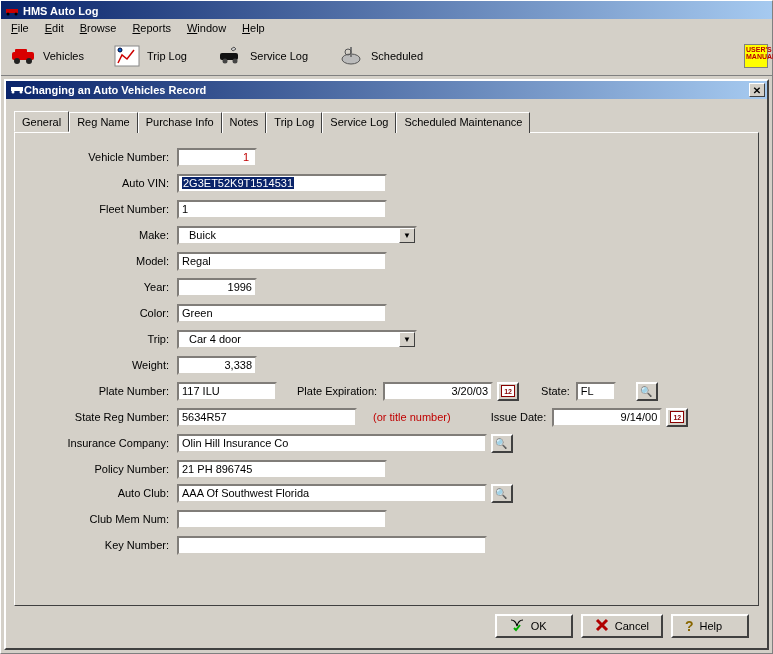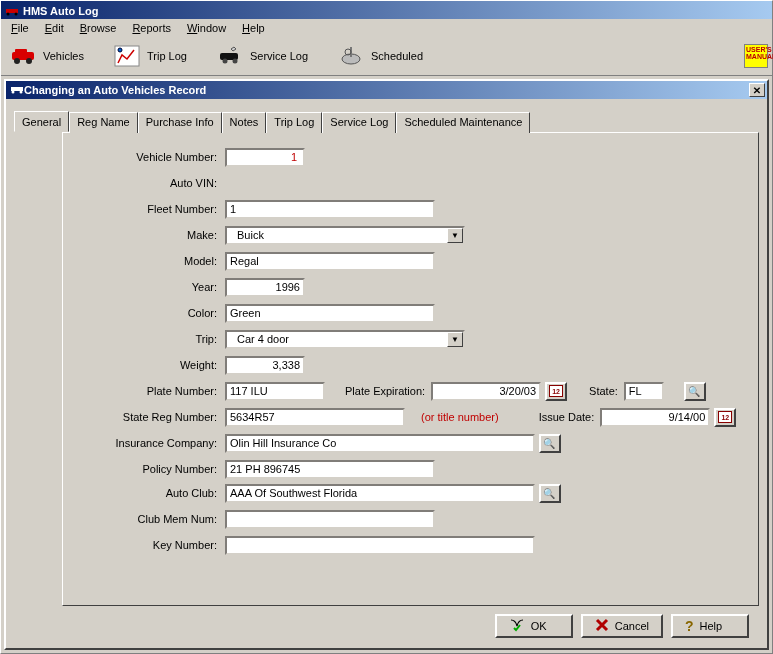--- a/index.html
+++ b/index.html
@@ -155,21 +155,20 @@
     z-index: 3;
     padding-top: 4px;
   }
   .tabpanel {
     border: 1px solid;
     border-color: #fff #404040 #404040 #fff;
     background: #d4d0c8;
     flex:1;
     padding: 14px 12px 10px 12px;
     overflow: hidden;
-    margin-left: 48px;
   }
   .form-row {
     display: flex;
     align-items: center;
     margin-bottom: 6px;
     min-height: 20px;
   }
   .lbl {
     width: 150px;
     text-align: right;
@@ -357,20 +356,21 @@
 
         <div class="tabpanel">
 
           <div class="form-row">
             <span class="lbl">Vehicle Number:</span>
             <div class="sunken" style="width:80px; text-align:right; padding-right:6px;"><span class="red-num">1</span></div>
           </div>
 
           <div class="form-row">
             <span class="lbl">Auto VIN:</span>
+            <div class="sunken" style="width:210px;"><span class="selected-text">2G3ET52K9T1514531</span></div>
           </div>
 
           <div class="form-row">
             <span class="lbl">Fleet Number:</span>
             <input class="tfield" style="width: 210px;" value="1">
           </div>
 
           <div class="form-row">
             <span class="lbl">Make:</span>
             <div class="combo" style="width:240px;">

